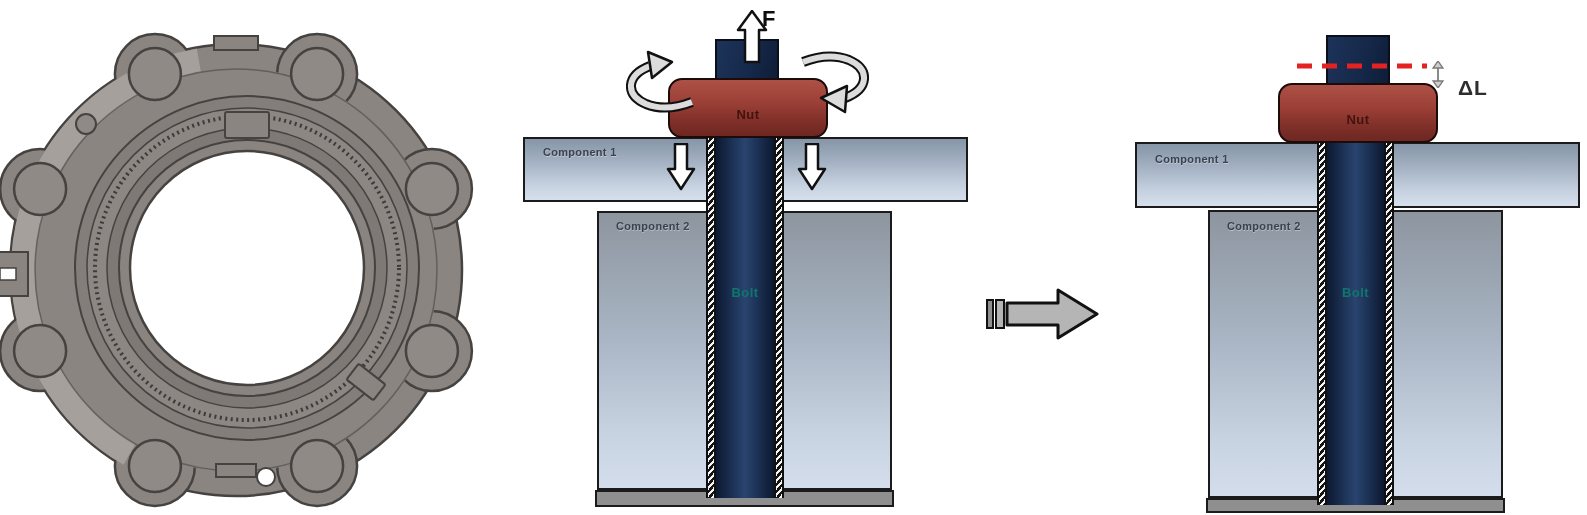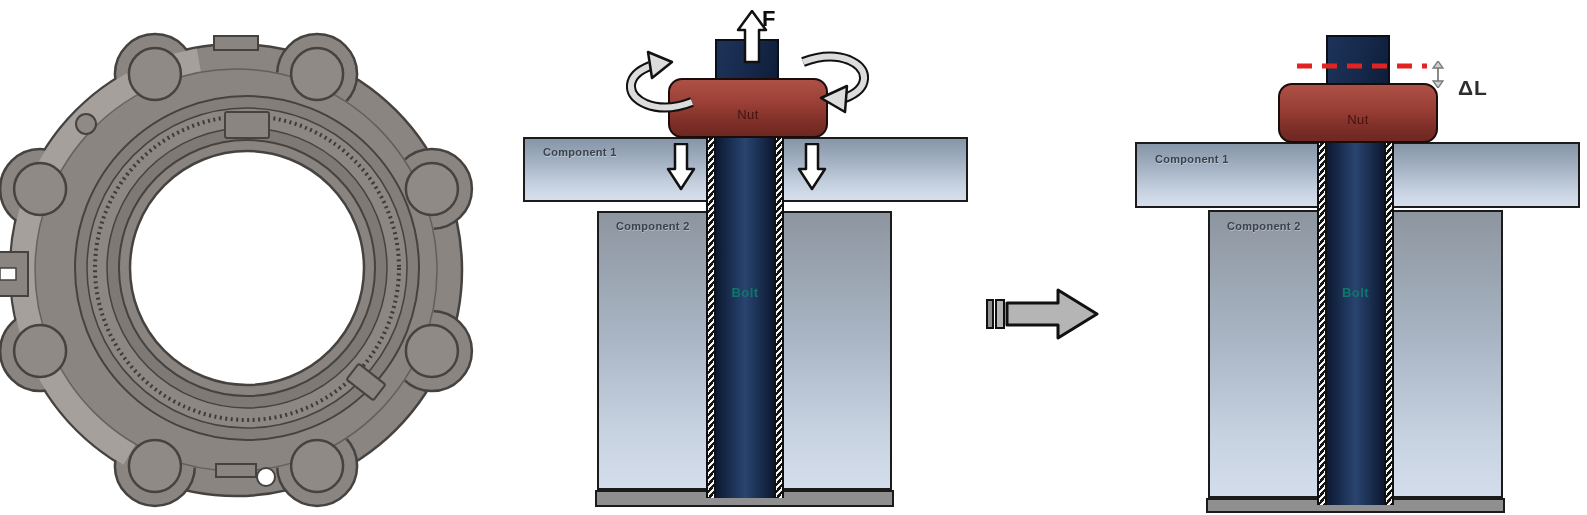--- a/index.html
+++ b/index.html
@@ -29,21 +29,21 @@
     position:absolute;width:10px;box-sizing:border-box;
     border-left:2px solid #101010;border-right:2px solid #101010;
     background:repeating-linear-gradient(130deg,#f6f6f6 0 2px,#141414 2px 4.5px);
   }
   .nut{
     position:absolute;box-sizing:border-box;border:2.5px solid #1c0c09;border-radius:14px;
     background:linear-gradient(180deg,#ad5046 0%,#9c4037 40%,#7e2f28 75%,#6e2721 100%);
     display:flex;align-items:flex-end;justify-content:center;
   }
   .nut-label{
-    color:#42130f;font-size:13px;font-weight:normal;margin-bottom:14px;letter-spacing:.5px;
+    color:#42130f;font-size:13px;font-weight:bold;margin-bottom:14px;letter-spacing:.5px;
   }
   .comp-label{
     position:absolute;color:#39424e;font-size:11px;font-weight:bold;letter-spacing:.3px;
     text-shadow:.5px .5px 0 rgba(255,255,255,.35);white-space:nowrap;
   }
   .bolt-label{
     position:absolute;color:#0f766e;font-size:13px;font-weight:bold;text-align:center;letter-spacing:.4px;
   }
   .force-label{
     position:absolute;color:#0d0d0d;font-size:22px;font-weight:bold;

